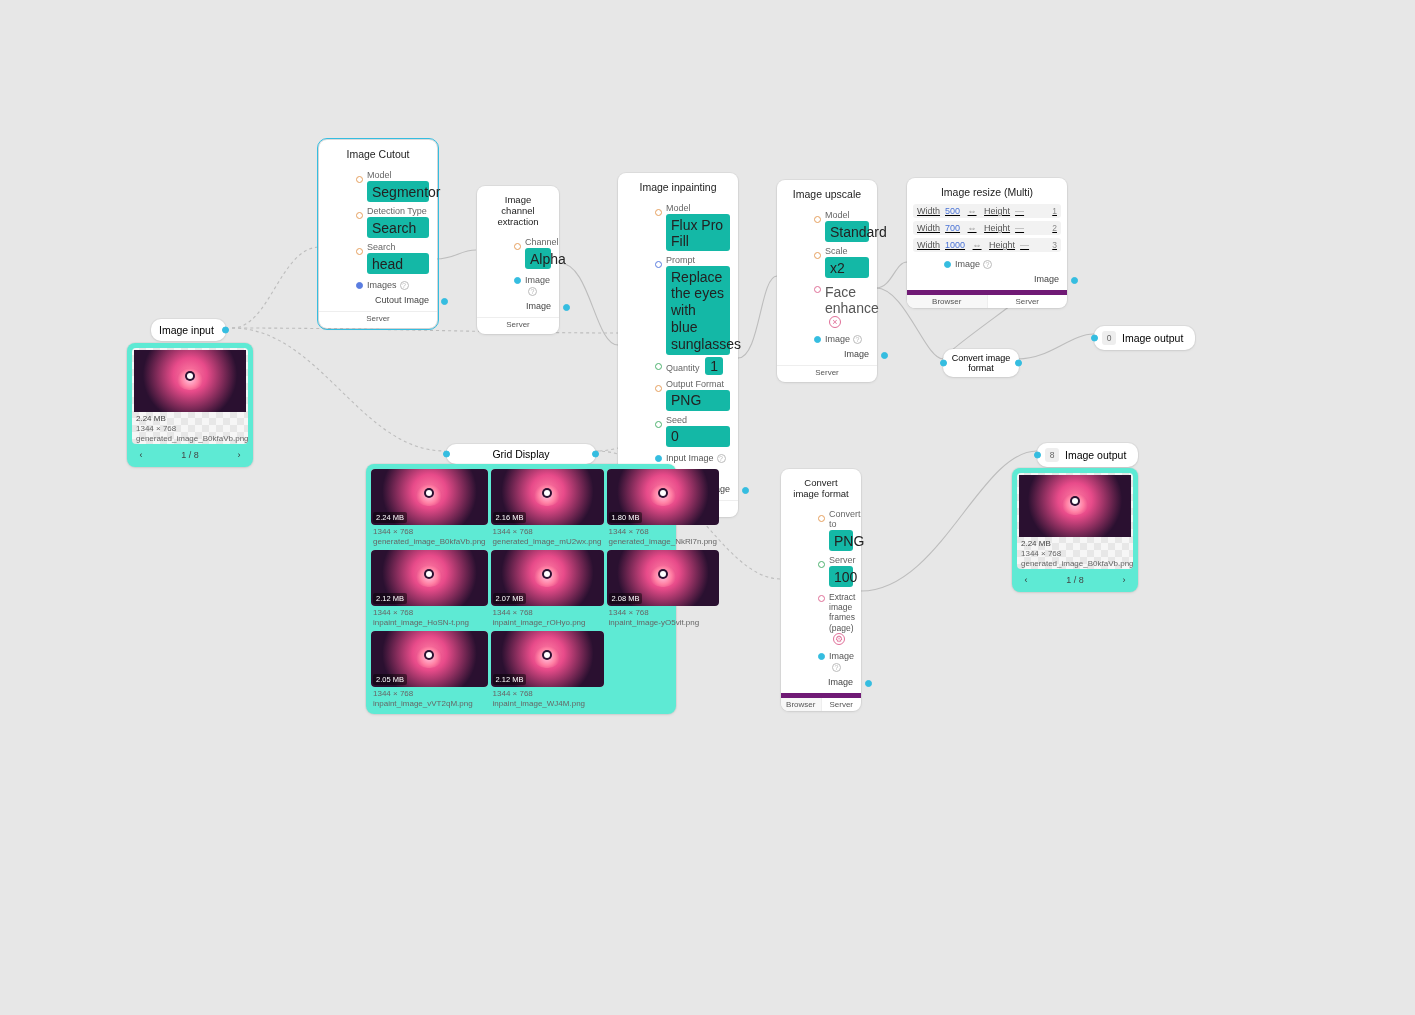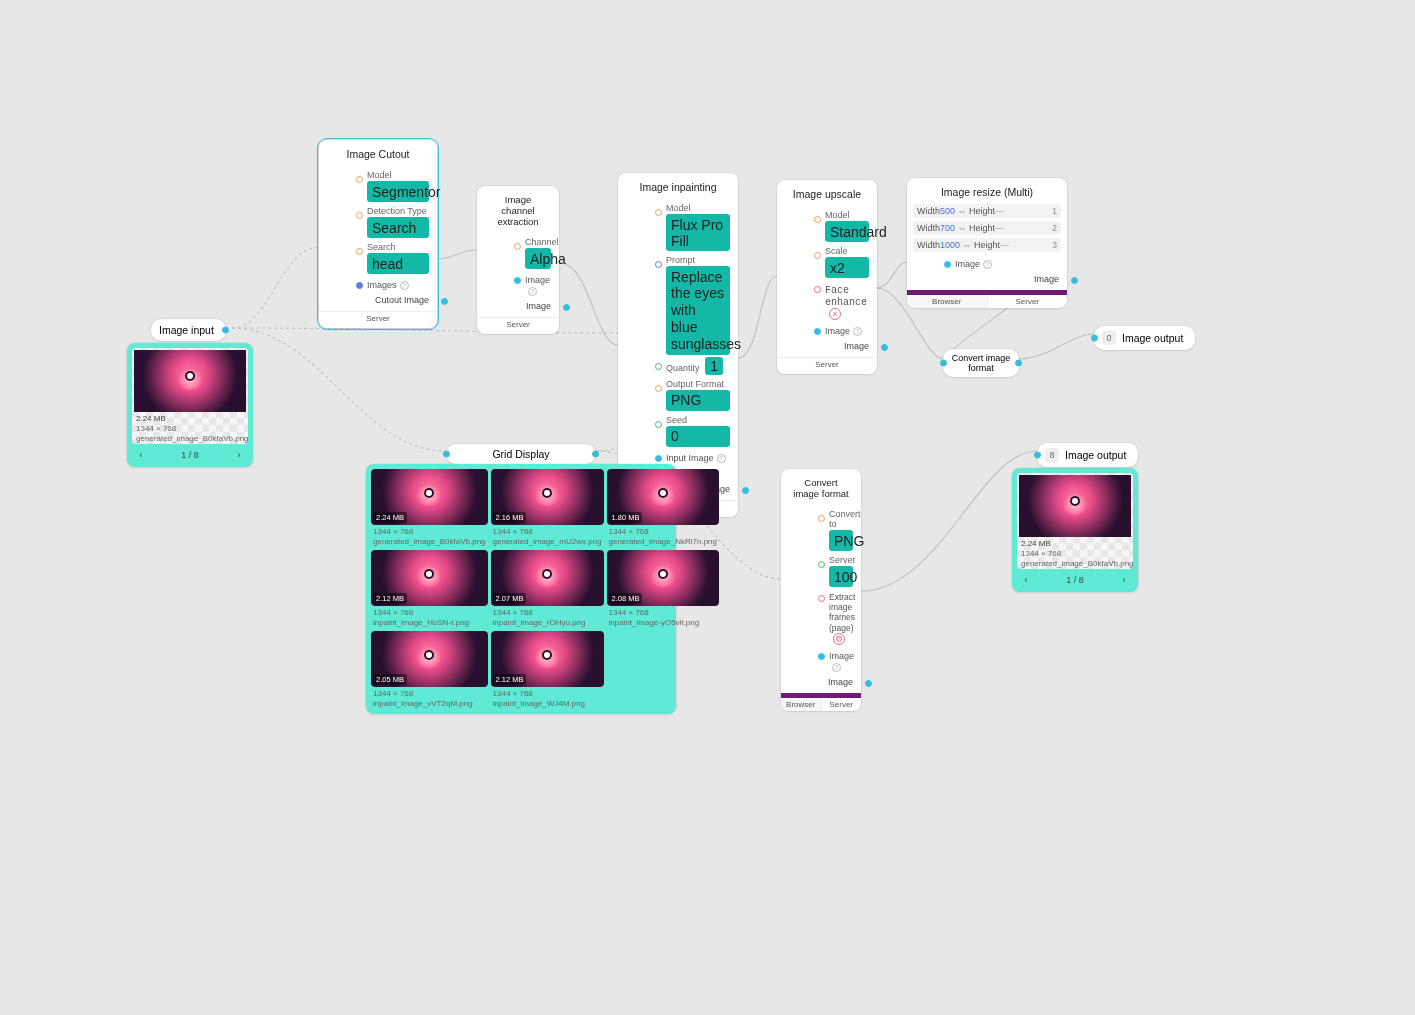--- a/index.html
+++ b/index.html
@@ -43,21 +43,21 @@
 .sizebadge{ position:absolute; left:2px; bottom:2px; background:rgba(0,0,0,0.45); color:#fff; font-size:7.5px; padding:1px 3px; border-radius:2px;}
 
 .pager{ display:flex; align-items:center; justify-content:space-between; padding:4px 2px 0; font-size:9px; color:#444;}
 .pager-btn{ width:14px;height:14px; display:flex; align-items:center; justify-content:center; cursor:pointer; color:#333;}
 
 .grid-panel{ display:grid; grid-template-columns: repeat(3,1fr); gap:3px; }
 .grid-cell{ width:100%; }
 .grid-cell .thumb-img{ height:56px; border-radius:2px; }
 
 .resize-rows{ padding:0 6px;}
-.resize-row{ display:flex; align-items:center; background:#f2f2f2; border-radius:3px; padding:2px 4px; margin-bottom:3px; font-size:9px;}
+.resize-row{ display:flex; align-items:center; gap:5px; background:#f2f2f2; border-radius:3px; padding:2px 4px; margin-bottom:3px; font-size:9px;text-decoration:underline;}
 .resize-row .lbl{ color:#555; }
 .resize-row .val{ color:#4a73d6; font-weight:500;}
 .resize-row .link-ico{ width:14px; text-align:center; color:#888;}
 .resize-row .row-num{ margin-left:auto; color:#888; font-size:8.5px;}
 .dual-foot{ display:flex; border-top:5px solid #701a75; margin-top:4px;}
 .dual-foot span{ flex:1; text-align:center; font-size:8px; padding:2px 0; color:#555;}
 .dual-foot span:first-child{ border-right:1px solid #eee; background:#f7f7f7; border-bottom-left-radius:8px;}
 
 svg.wires{ position:absolute; inset:0; width:100%; height:100%; pointer-events:none; }
 svg.wires path{ fill:none; stroke:#bdbdbd; stroke-width:1.1; }
@@ -195,21 +195,21 @@
     <div class="field-row">
         <span class="port left or empty"></span>
         <div class="field-label">Model</div>
         <div class="field-value">Standard</div>
       </div>
     <div class="field-row">
         <span class="port left or empty"></span>
         <div class="field-label">Scale</div>
         <div class="field-value">x2</div>
       </div>
-    <div class="field-row" style="padding-top:4px;"><span class="port left pk empty"></span><span style="font-size:10px;color:#555;font-family:Liberation Mono, monospace;">Face enhance</span><span class="close-ico">×</span></div>
+    <div class="field-row" style="padding-top:4px;"><span class="port left pk empty"></span><span style="font-size:14px;color:#555;">Face enhance</span><span class="close-ico">×</span></div>
     <div class="field-row" style="padding-top:3px;"><span class="port left cy"></span><span style="font-size:9px;color:#555;">Image</span><span class="helper-icon">?</span></div>
   </div>
   <div class="out-port-row"><span>Image</span><span class="port right cy"></span></div>
   <div class="server-foot">Server</div>
 </div>
 
 <div class="node" style="left:907px; top:178px; width:160px; padding-bottom:0;">
   <div class="node-title">Image resize (Multi)</div>
   <div class="resize-rows" id="resize-rows">
       <div class="resize-row">

